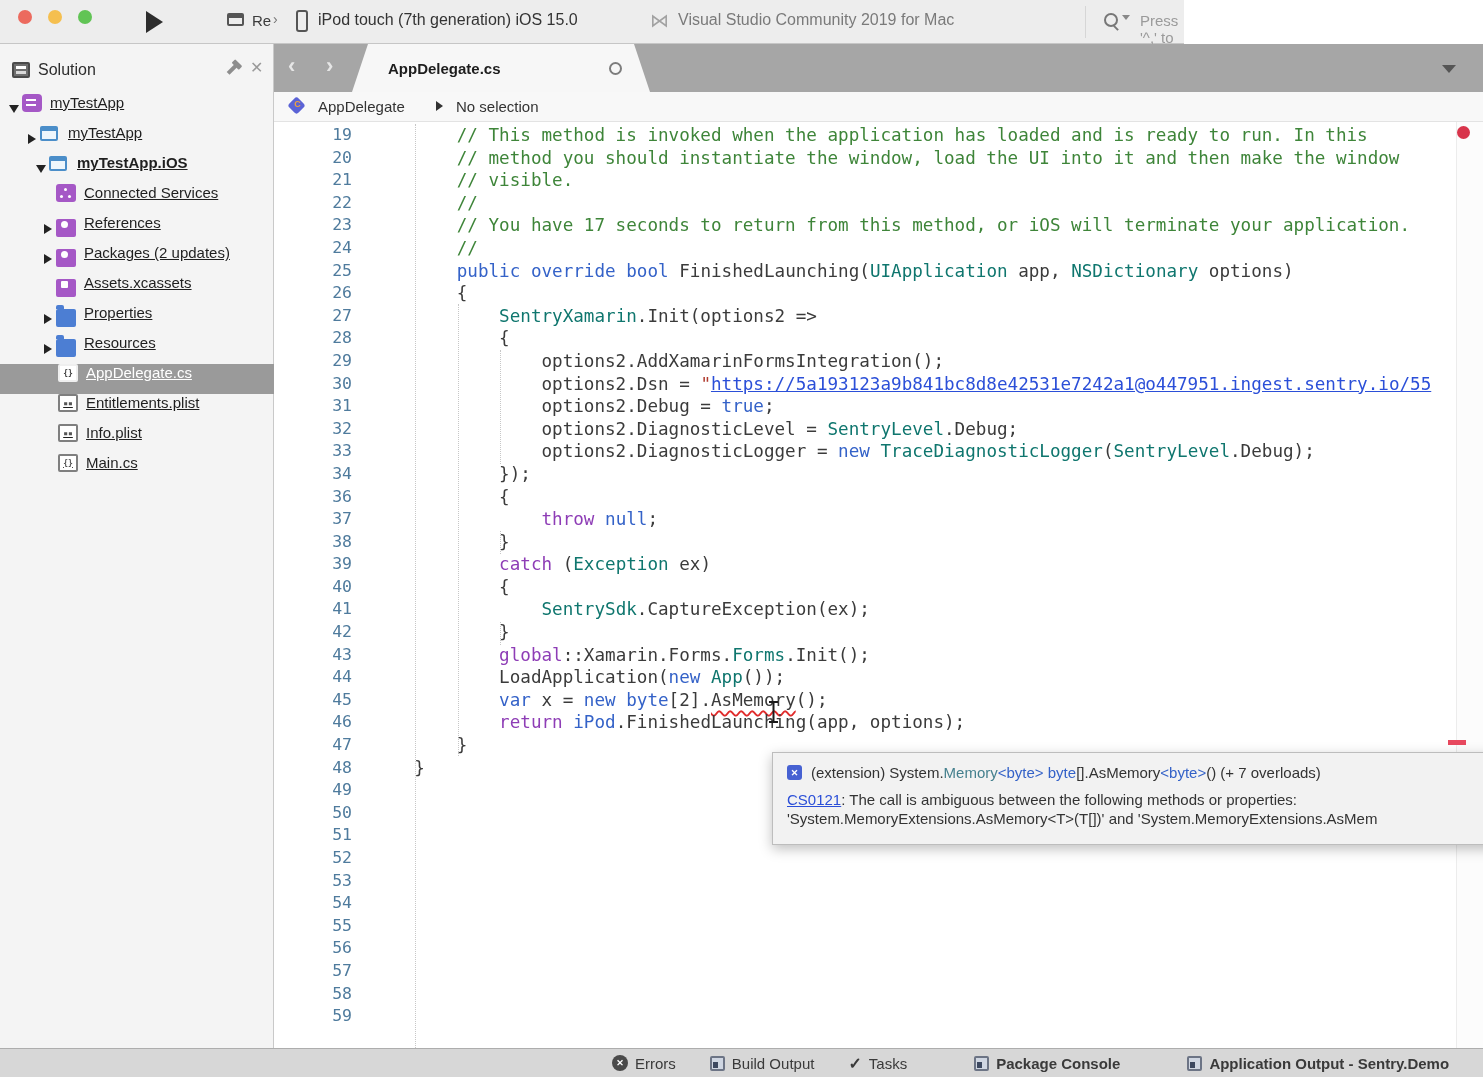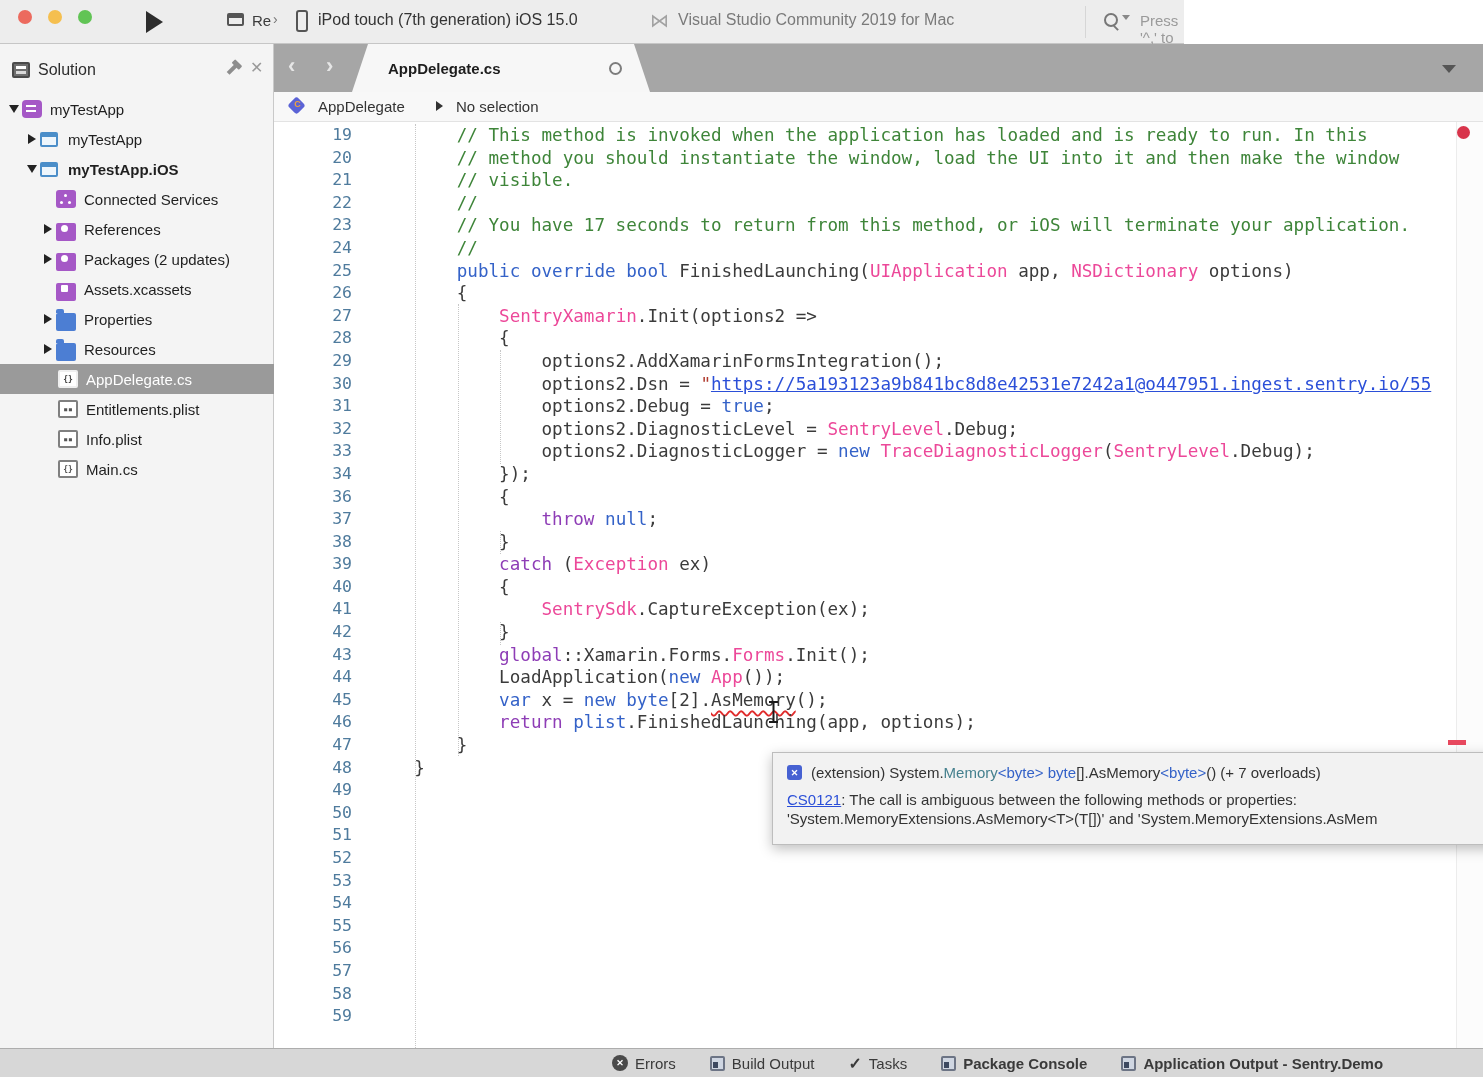--- a/index.html
+++ b/index.html
@@ -31,29 +31,29 @@
   
   .sidebar{left:0;top:44px;width:274px;height:1004px;background:#f4f4f4;border-right:1px solid #c9c9c9;box-sizing:border-box;}
   .sb-head-icon{left:12px;top:18px;width:18px;height:16px;border:2px solid #4a4a4a;border-radius:2px;background:#6e6e6e;box-sizing:border-box;}
   .sb-head-icon::before{content:"";position:absolute;left:2px;top:2px;right:2px;height:3px;background:#fff;}
   .sb-head-icon::after{content:"";position:absolute;left:2px;bottom:2px;right:2px;height:3px;background:#d9d9d9;}
   .sb-title{left:38px;top:17px;font-size:16px;font-weight:normal;color:#2d2d2d;}
   .pin{left:230px;top:20px;width:4px;height:11px;background:#8d8d8d;transform:rotate(45deg);}
   .pin::before{content:"";position:absolute;left:-3px;top:-4px;width:10px;height:5px;background:#8d8d8d;border-radius:1px;}
   .sb-close{left:250px;top:14px;font-size:16px;color:#9a9a9a;}
   .tree{left:0;top:50px;width:274px;}
-  .trow{height:30px;display:flex;align-items:center;font-size:15px;color:#1f1f1f;box-sizing:border-box;}
+  .trow{height:30px;display:flex;font-size:15px;color:#1f1f1f;box-sizing:border-box;text-decoration:underline;}
   .trow.sel{background:#9a9a9a;color:#fff;}
   .trow .exp{width:16px;flex:none;display:flex;align-items:center;justify-content:center;}
   .exp .e-right{width:0;height:0;border-left:8px solid #222;border-top:5px solid transparent;border-bottom:5px solid transparent;}
   .exp .e-down{width:0;height:0;border-top:8px solid #222;border-left:5px solid transparent;border-right:5px solid transparent;}
   .trow .ic{width:20px;height:18px;flex:none;margin-right:8px;position:relative;}
   .trow .lbl{white-space:nowrap;}
   .lv0{padding-left:6px;}.lv1{padding-left:24px;}.lv2{padding-left:40px;}
-  .b{font-weight:bold;}
+  .b{font-weight:bold;padding-left:33px;}
   
   .i-sol{background:#a558c6;border-radius:4px;width:18px;height:18px;}
   .i-sol::before{content:"";position:absolute;left:4px;top:5px;width:10px;height:2px;background:#fff;box-shadow:0 5px 0 #fff;}
   .i-proj{width:18px;height:15px;margin-top:2px;background:#eef6fc;border:2px solid #4b8ec9;border-radius:2px;box-sizing:border-box;}
   .i-proj::before{content:"";position:absolute;left:0;top:0;width:100%;height:3px;background:#4b8ec9;}
   .i-consvc{background:#a558c6;border-radius:3px;width:18px;height:18px;}
   .i-consvc::before{content:"";position:absolute;left:8px;top:4px;width:3px;height:3px;background:#fff;border-radius:50%;box-shadow:-4px 7px 0 #fff,4px 7px 0 #fff;}
   .i-fold{width:18px;height:12px;margin-top:5px;border-radius:2px;}
   .i-fold::before{content:"";position:absolute;left:0;top:-4px;width:8px;height:4px;border-radius:2px 2px 0 0;}
   .i-fold.purple,{background:#a558c6;}
@@ -83,21 +83,21 @@
   .bc-sep{left:162px;top:9px;width:0;height:0;border-left:7px solid #333;border-top:5px solid transparent;border-bottom:5px solid transparent;}
   .bc-sel{left:182px;top:6px;font-size:15px;color:#333;}
 
   
   .editor{left:274px;top:122px;width:1209px;height:926px;background:#fff;overflow:hidden;}
   .lines{position:absolute;left:0;top:2px;width:100%;}
   .cl{height:22.6px;line-height:22.6px;white-space:pre;font-family:"DejaVu Sans Mono",monospace;font-size:17.6px;}
   .cl .ln{display:inline-block;width:78px;text-align:right;color:#4f7b9d;font-size:16.5px;vertical-align:top;}
   .cl .code{margin-left:20px;margin-top:35px;}
   .tk-pl{color:#3b3b3b;} .tk-cm{color:#3e8539;} .tk-kw{color:#3462c8;} .tk-kp{color:#8e3db6;}
-  .tk-ty{color:#ec4899;} .tk-str{color:#b03a2e;}
+  .tk-ty{color:#0f766e;} .tk-str{color:#b03a2e;}
   .tk-link{color:#2b4fd8;text-decoration:underline;}
   .tk-err{color:#3b3b3b;text-decoration:underline wavy #e02b2b 1.5px;text-underline-offset:4px;}
   .guide{position:absolute;width:0;border-left:1px dotted #c7c7c7;}
   .scroll-lane{position:absolute;right:0;top:0;bottom:0;width:26px;background:#fcfcfc;border-left:1px solid #ececec;}
   .red-dot{left:1457px;top:126px;width:13px;height:13px;border-radius:50%;background:#d8344b;}
   .red-dash{left:1448px;top:740px;width:18px;height:5px;background:#e8495f;}
 
   
   .tooltip{left:772px;top:752px;width:780px;height:93px;background:#f2f2f2;border:1px solid #bdbdbd;
            box-shadow:0 4px 12px rgba(0,0,0,0.25);box-sizing:border-box;padding:11px 14px;font-size:15px;color:#333;z-index:50;}
@@ -286,21 +286,21 @@
       <div class="cl"><span class="ln">36</span><span class="code"><span class="tk-pl">            {</span></span></div>
       <div class="cl"><span class="ln">37</span><span class="code"><span class="tk-pl">                </span><span class="tk-kp">throw</span><span class="tk-pl"> </span><span class="tk-kw">null</span><span class="tk-pl">;</span></span></div>
       <div class="cl"><span class="ln">38</span><span class="code"><span class="tk-pl">            }</span></span></div>
       <div class="cl"><span class="ln">39</span><span class="code"><span class="tk-pl">            </span><span class="tk-kp">catch</span><span class="tk-pl"> (</span><span class="tk-ty">Exception</span><span class="tk-pl"> ex)</span></span></div>
       <div class="cl"><span class="ln">40</span><span class="code"><span class="tk-pl">            {</span></span></div>
       <div class="cl"><span class="ln">41</span><span class="code"><span class="tk-pl">                </span><span class="tk-ty">SentrySdk</span><span class="tk-pl">.CaptureException(ex);</span></span></div>
       <div class="cl"><span class="ln">42</span><span class="code"><span class="tk-pl">            }</span></span></div>
       <div class="cl"><span class="ln">43</span><span class="code"><span class="tk-pl">            </span><span class="tk-kp">global</span><span class="tk-pl">::Xamarin.Forms.</span><span class="tk-ty">Forms</span><span class="tk-pl">.Init();</span></span></div>
       <div class="cl"><span class="ln">44</span><span class="code"><span class="tk-pl">            LoadApplication(</span><span class="tk-kw">new</span><span class="tk-pl"> </span><span class="tk-ty">App</span><span class="tk-pl">());</span></span></div>
       <div class="cl"><span class="ln">45</span><span class="code"><span class="tk-pl">            </span><span class="tk-kw">var</span><span class="tk-pl"> x = </span><span class="tk-kw">new</span><span class="tk-pl"> </span><span class="tk-kw">byte</span><span class="tk-pl">[2].</span><span class="tk-err">AsMemory</span><span class="tk-pl">();</span></span></div>
-      <div class="cl"><span class="ln">46</span><span class="code"><span class="tk-pl">            </span><span class="tk-kp">return</span><span class="tk-pl"> </span><span class="tk-kw">plist</span><span class="tk-pl">.FinishedLaunching(app, options);</span></span></div>
+      <div class="cl"><span class="ln">46</span><span class="code"><span class="tk-pl">            </span><span class="tk-kp">return</span><span class="tk-pl"> </span><span class="tk-kw">iPod</span><span class="tk-pl">.FinishedLaunching(app, options);</span></span></div>
       <div class="cl"><span class="ln">47</span><span class="code"><span class="tk-pl">        }</span></span></div>
       <div class="cl"><span class="ln">48</span><span class="code"><span class="tk-pl">    }</span></span></div>
       <div class="cl"><span class="ln">49</span><span class="code"></span></div>
       <div class="cl"><span class="ln">50</span><span class="code"></span></div>
       <div class="cl"><span class="ln">51</span><span class="code"></span></div>
       <div class="cl"><span class="ln">52</span><span class="code"></span></div>
       <div class="cl"><span class="ln">53</span><span class="code"></span></div>
       <div class="cl"><span class="ln">54</span><span class="code"></span></div>
       <div class="cl"><span class="ln">55</span><span class="code"></span></div>
       <div class="cl"><span class="ln">56</span><span class="code"></span></div>

